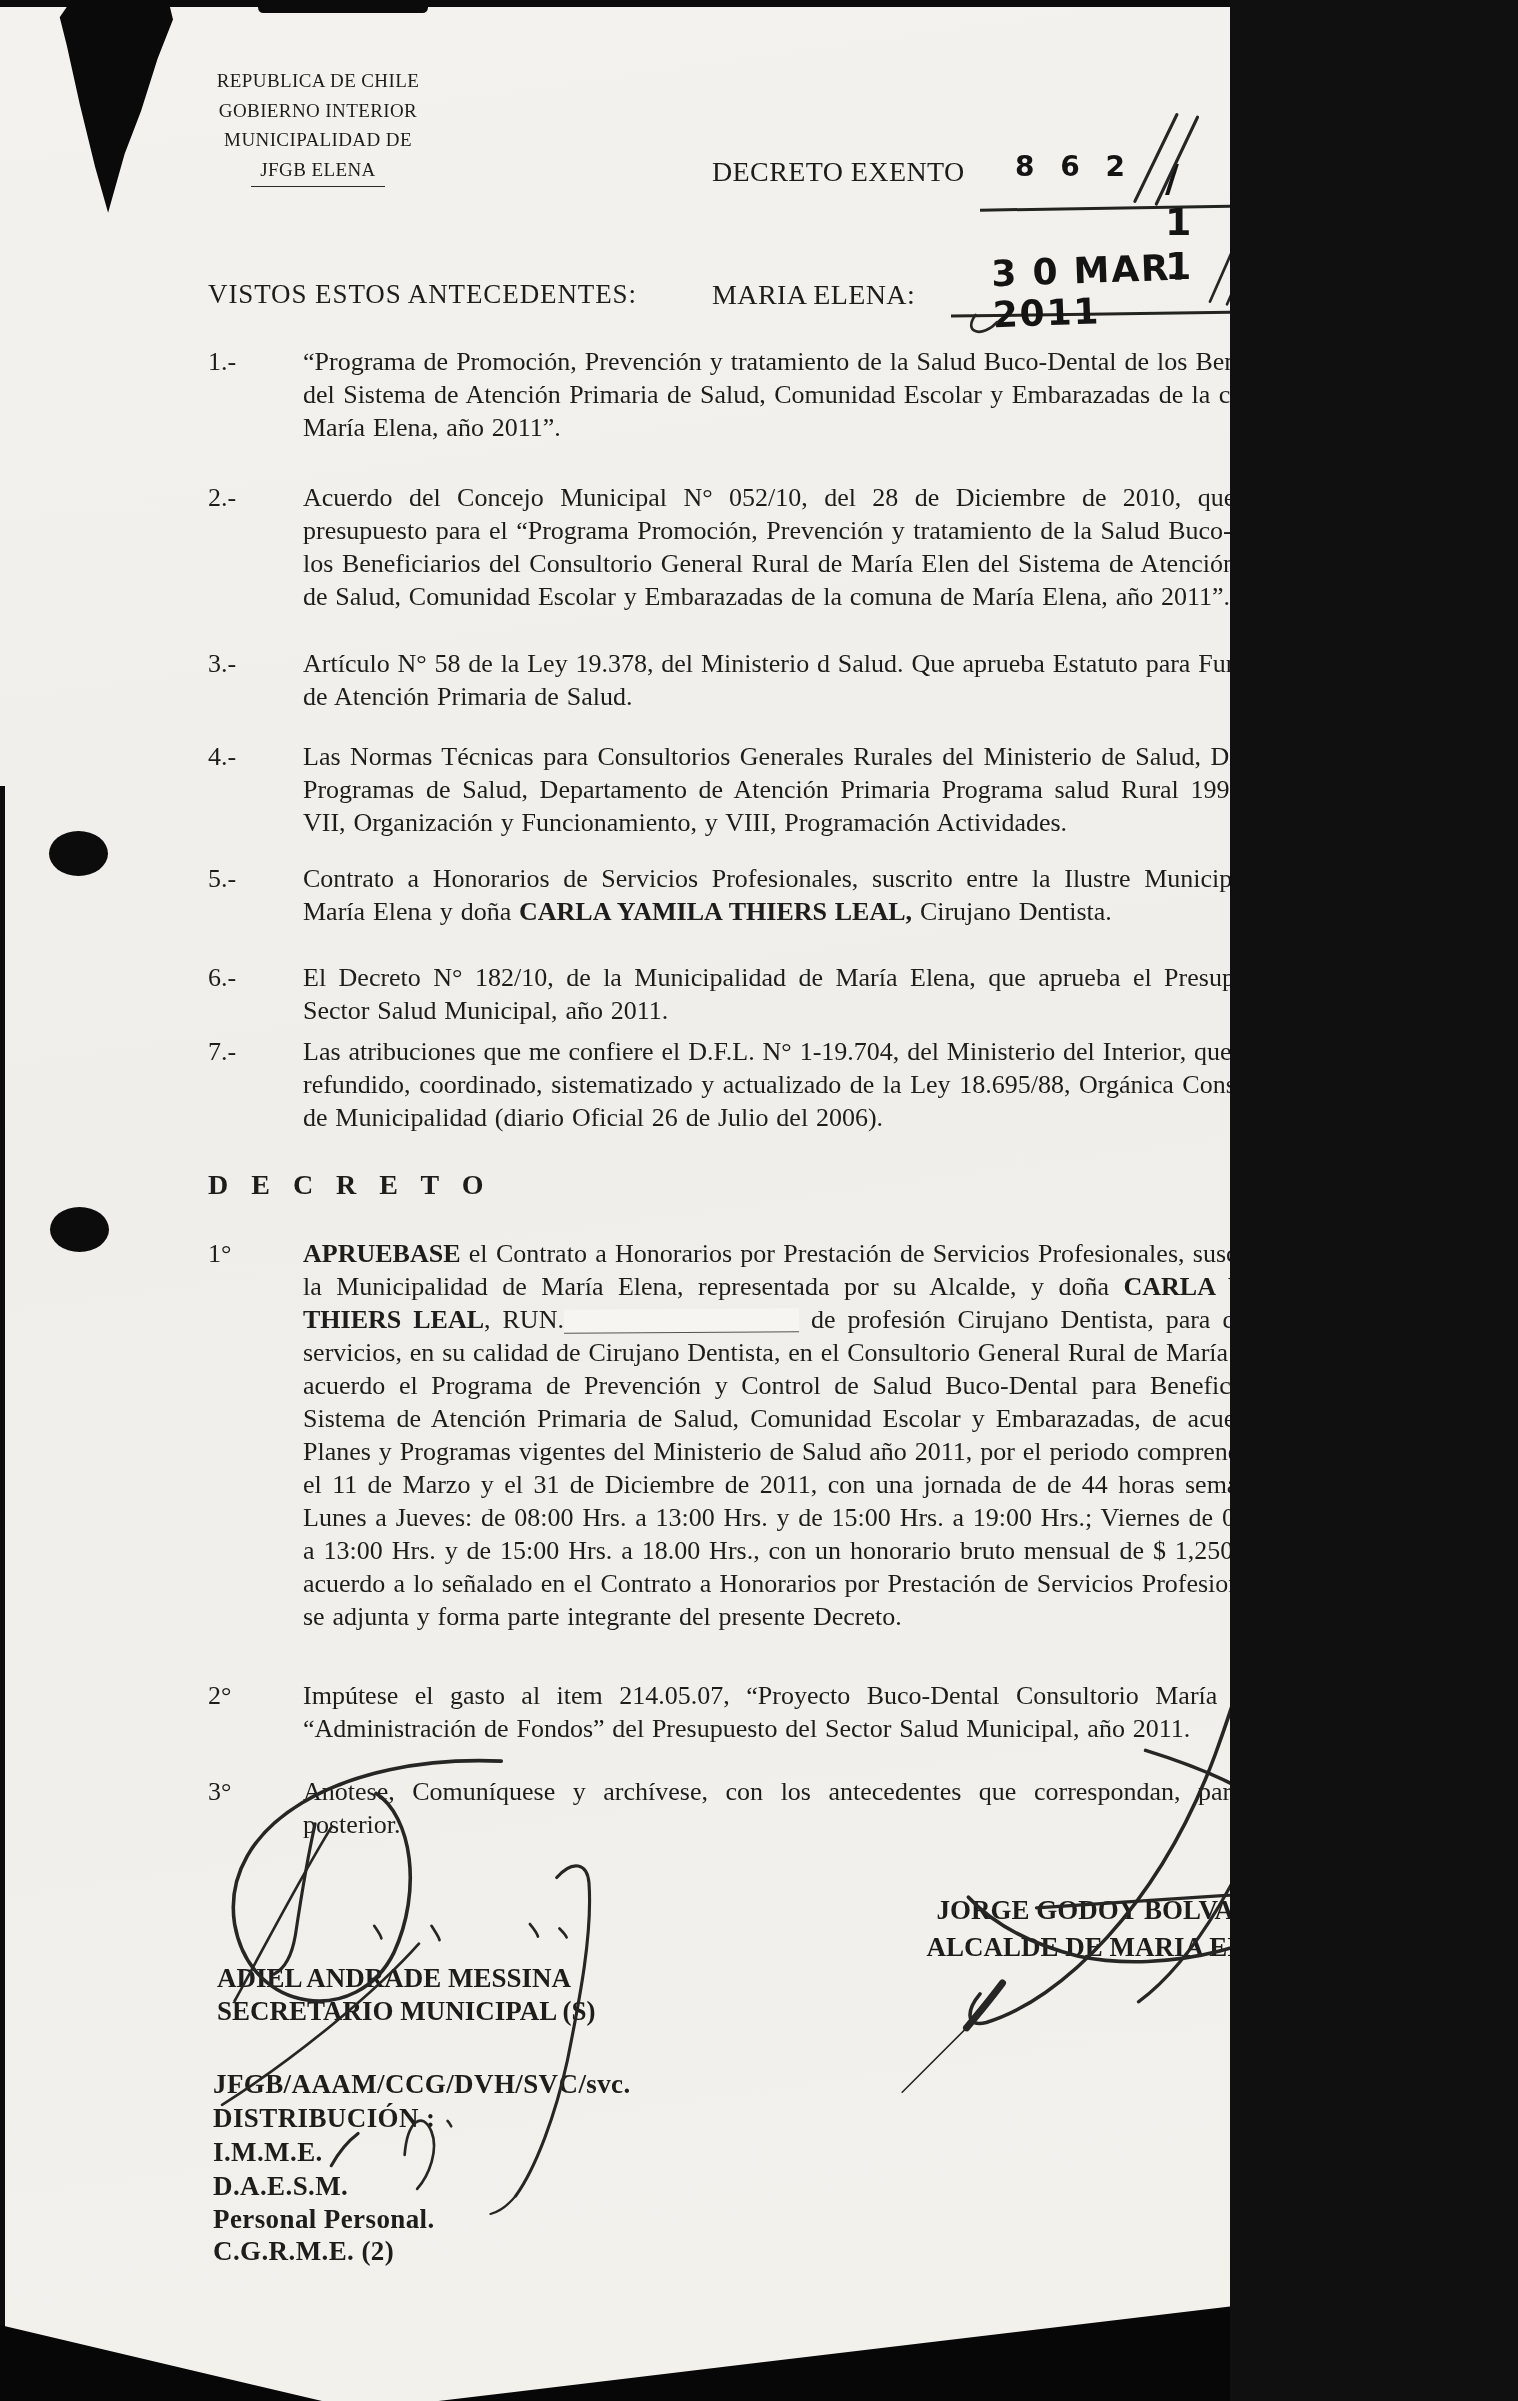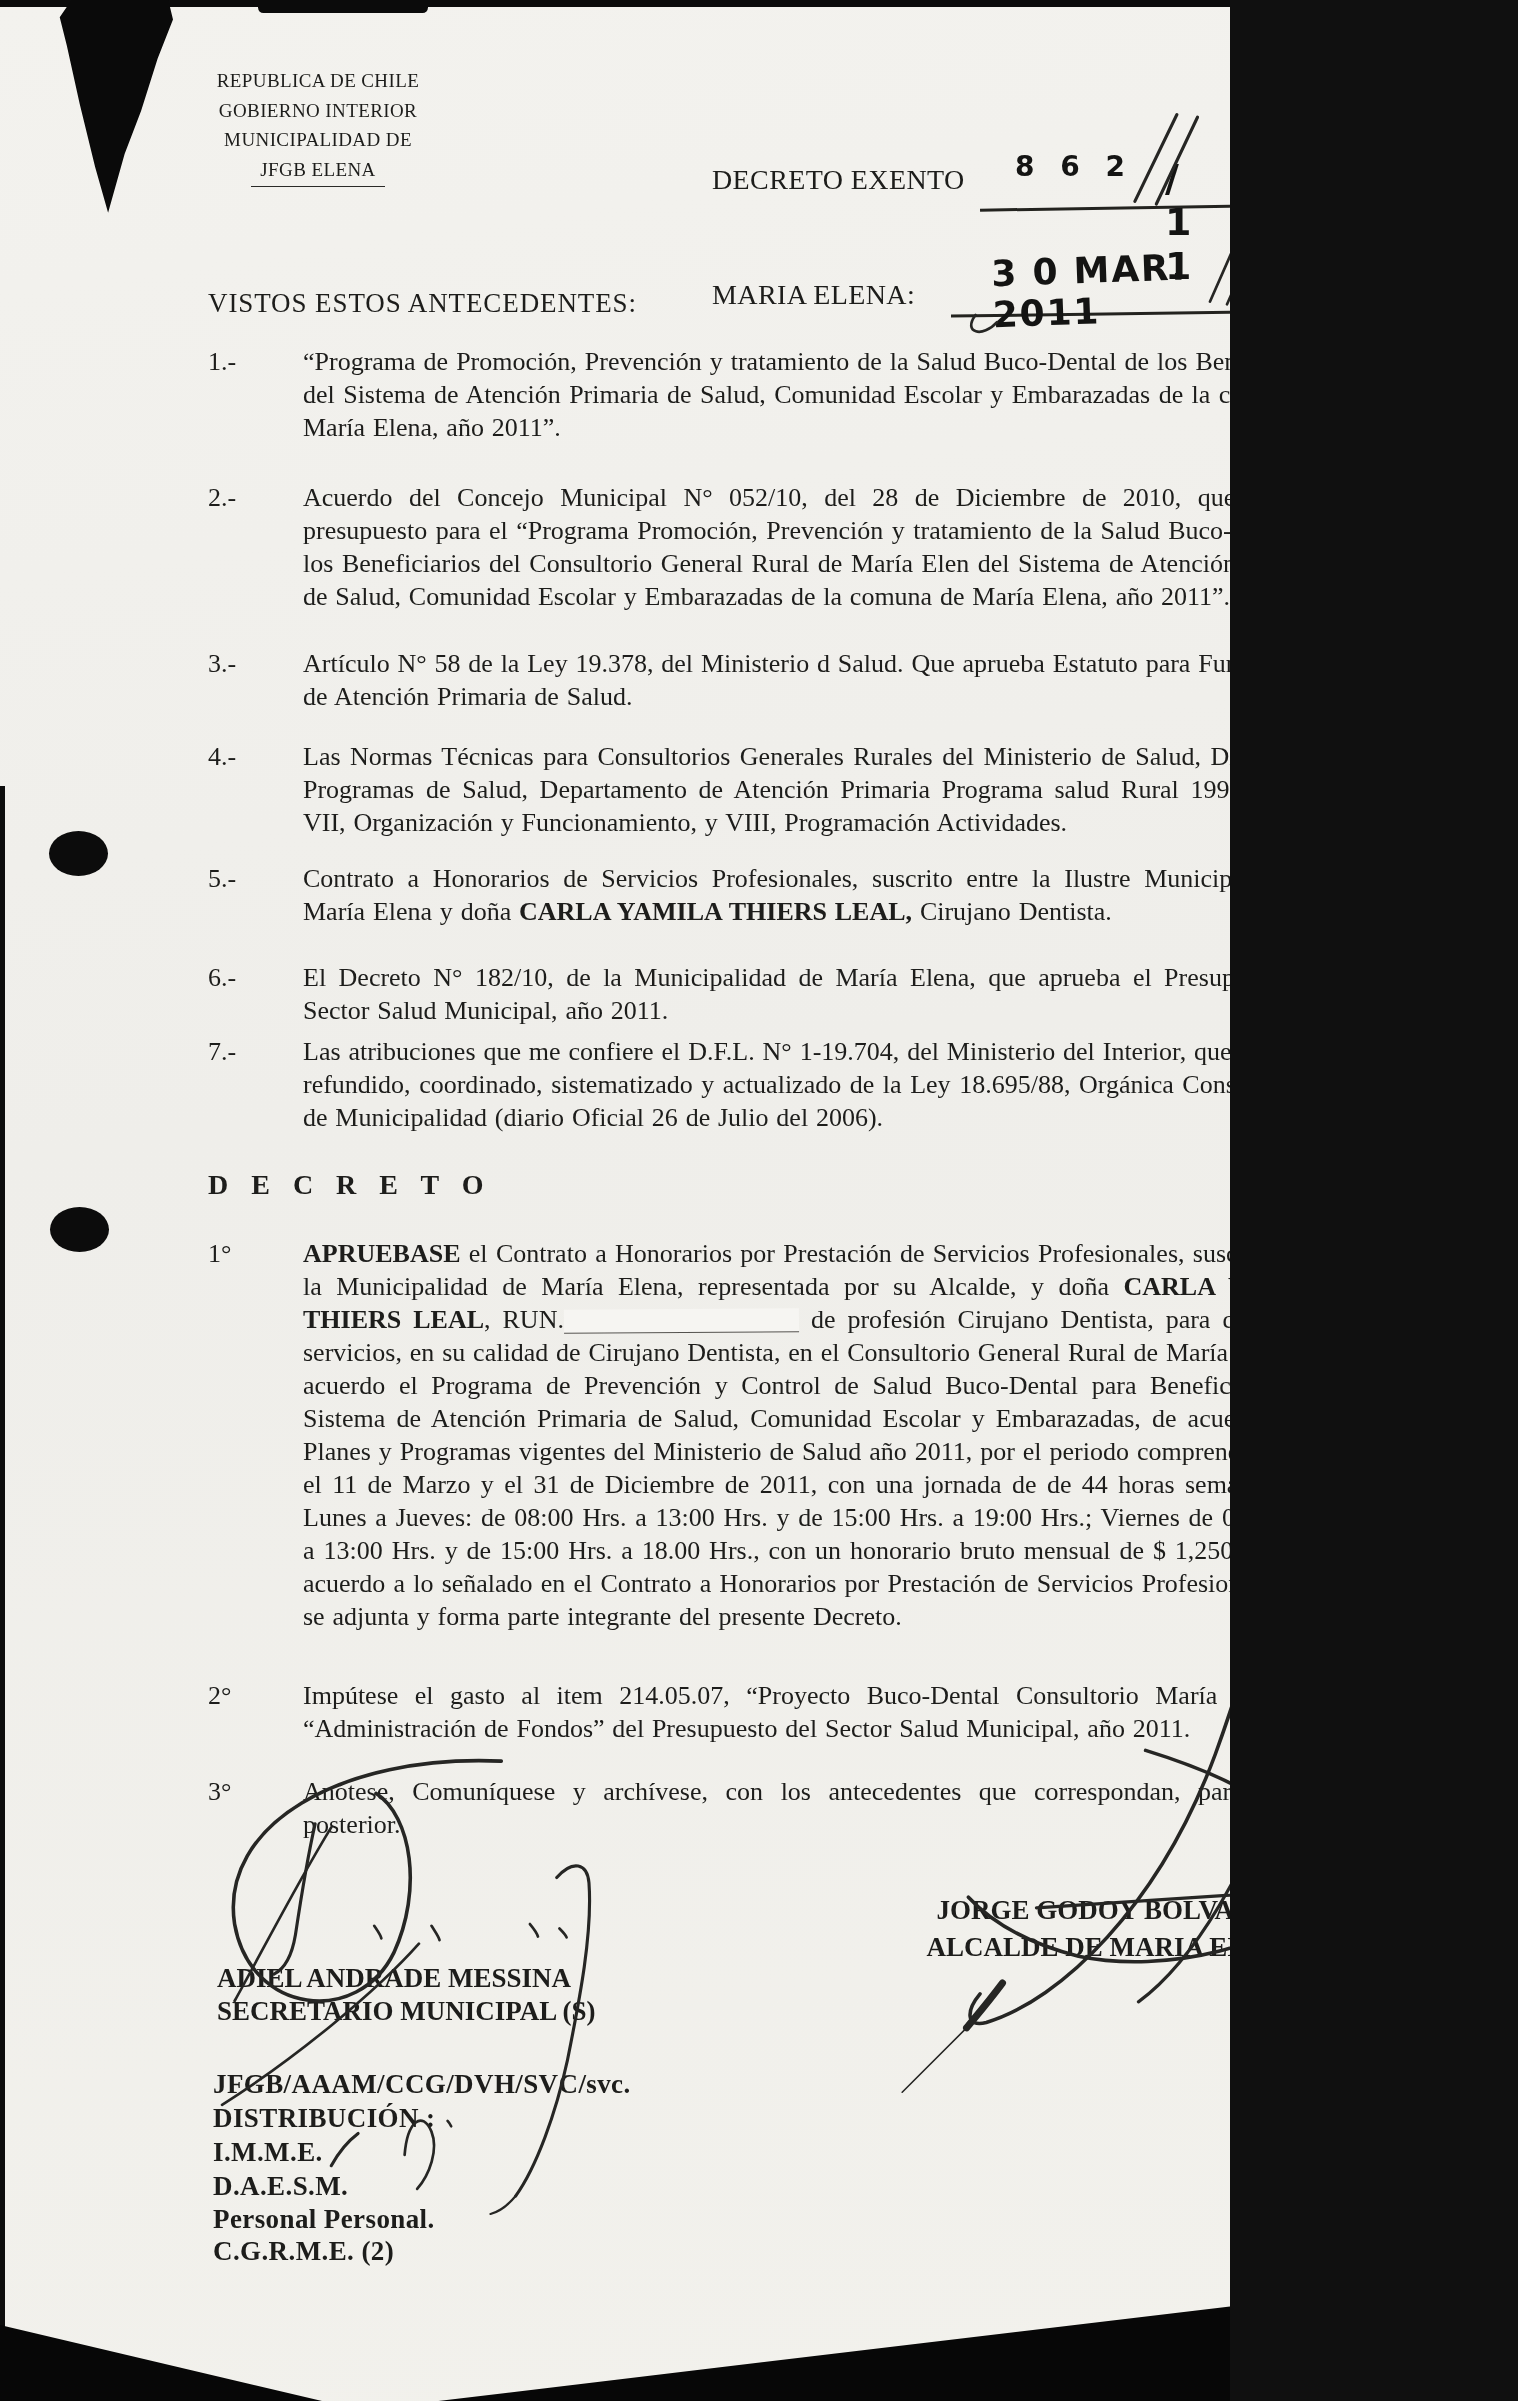--- a/index.html
+++ b/index.html
@@ -29,21 +29,21 @@
   .line-label{position:absolute;font-size:28px;line-height:1.15;letter-spacing:0.4px;}
   .stamp{position:absolute;font-family:"DejaVu Sans",sans-serif;font-weight:bold;color:#141413;}
   .stamp-num{font-size:28px;letter-spacing:8px;}
   .stamp-frac{font-size:38px;letter-spacing:4.5px;}
   .stamp-date{font-size:36px;letter-spacing:1.8px;transform:rotate(-2deg);}
   .ink-square{position:absolute;left:1271px;top:154px;width:27px;height:47px;background:#151515;border-radius:2.7px;}
   .hand-slash{position:absolute;font-size:32px;color:#2a2a28;}
   .rule{position:absolute;background:#23231f;height:2.7px;}
 
   
-  .vistos{position:absolute;left:208px;top:287px;font-size:27px;letter-spacing:0.9px;line-height:32px;}
+  .vistos{position:absolute;left:208px;top:278px;font-size:27px;letter-spacing:0.9px;line-height:32px;}
   .decreto-h{position:absolute;left:208px;top:1169px;font-size:28px;font-weight:bold;letter-spacing:8px;line-height:32px;text-align:center;}
   .item{position:absolute;left:208px;width:1126px;font-size:26px;line-height:33px;}
   .item .num{position:absolute;left:0;top:0;}
   .item p{margin:0 0 0 95px;text-align:justify;word-spacing:1.3px;}
   .b{font-weight:bold;}
   .redacted{display:inline-block;width:235px;height:23px;vertical-align:-5.4px;
     background:#f6f5f2;border-bottom:1.8px solid #54524e;transform:rotate(-0.4deg);}
 
   
   .sig-block{position:absolute;font-size:27px;font-weight:bold;line-height:37px;}
@@ -65,21 +65,21 @@
   <div class="punch-hole" style="left:49px;top:831px;"></div>
   <div class="punch-hole" style="left:50px;top:1207px;"></div>
 
   <div class="letterhead">
     <div>REPUBLICA DE CHILE</div>
     <div>GOBIERNO INTERIOR</div>
     <div>MUNICIPALIDAD DE</div>
     <div><span class="uline">JFGB ELENA</span></div>
   </div>
 
-  <div class="line-label" style="left:712px;top:164px;">DECRETO EXENTO</div>
+  <div class="line-label" style="left:712px;top:156px;">DECRETO EXENTO</div>
   <div class="rule" style="left:980px;top:206px;width:344px;transform:rotate(-0.9deg);"></div>
   <div class="stamp stamp-num" style="left:1015px;top:150px;">8 6 2</div>
   <div class="stamp stamp-frac" style="left:1165px;top:156px;">/ 1 1</div>
   <div class="ink-square"></div>
   <div class="hand-slash" style="left:1305px;top:159px;">/</div>
 
   <div class="line-label" style="left:712px;top:279px;">MARIA ELENA:</div>
   <div class="rule" style="left:951px;top:312px;width:373px;transform:rotate(-0.8deg);"></div>
   <div class="stamp stamp-date" style="left:992px;top:249px;">3 0 MAR. 2011</div>
   <div class="hand-slash" style="left:1298px;top:285px;">/</div>

